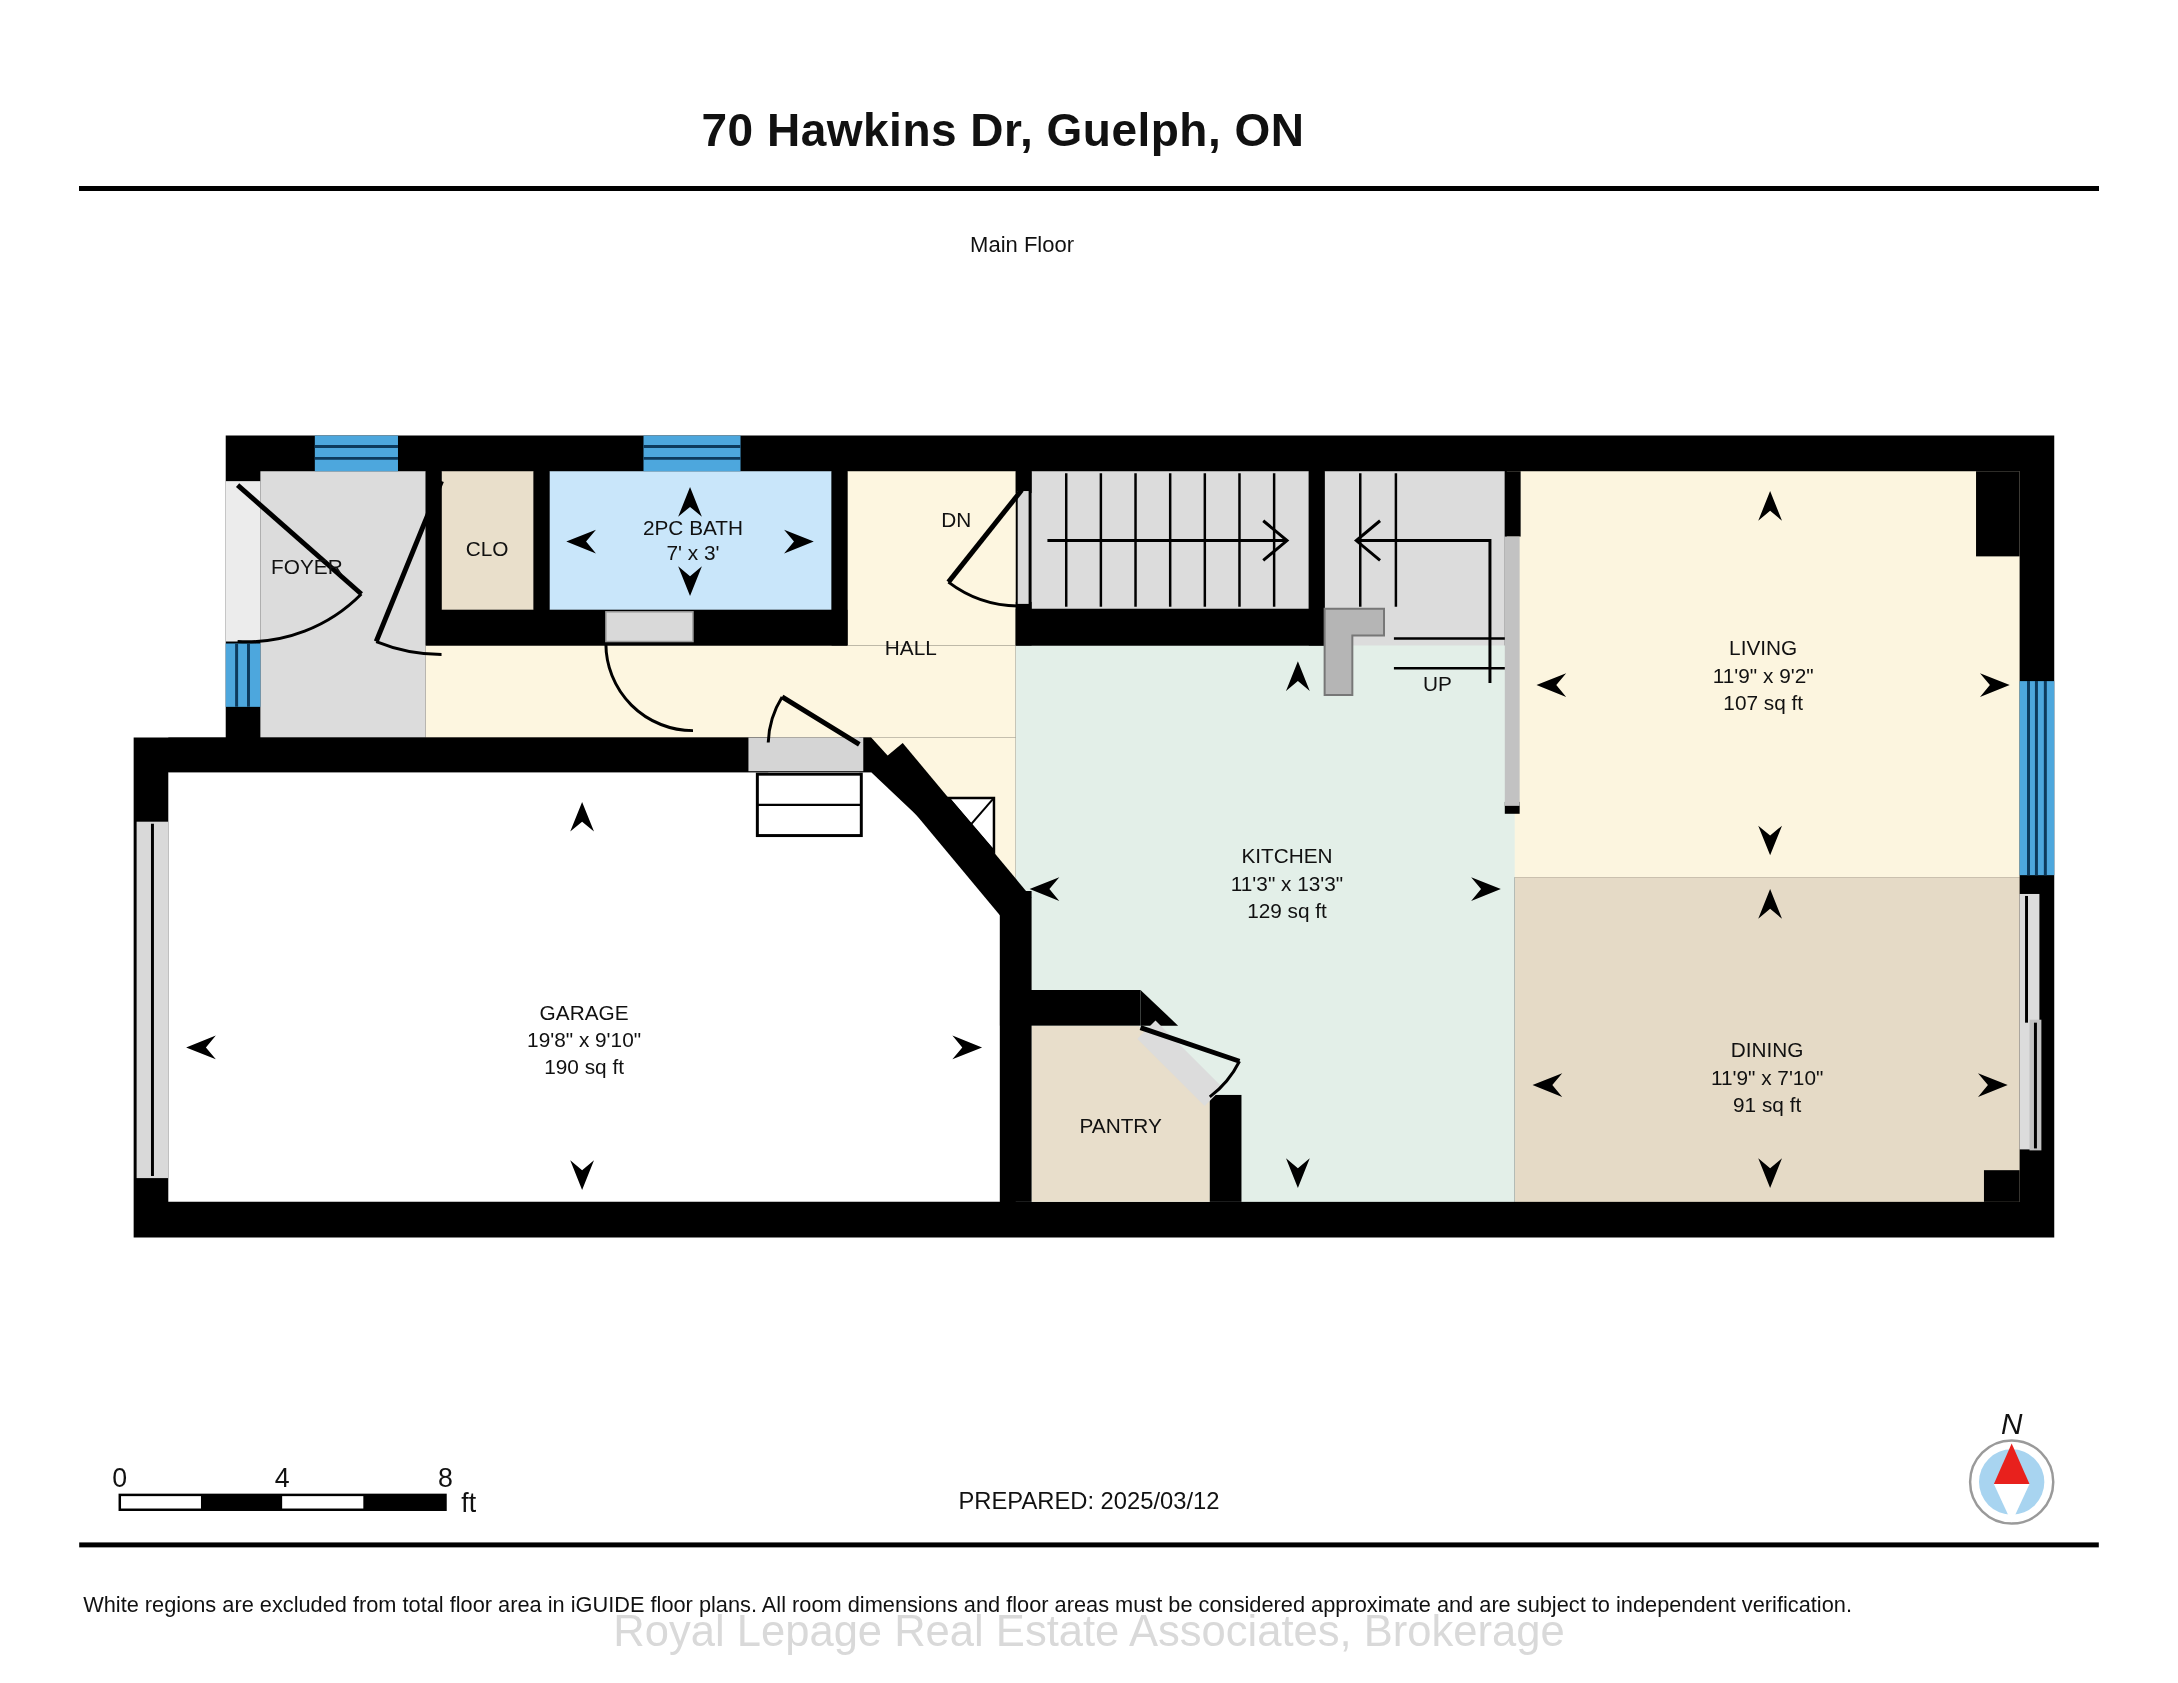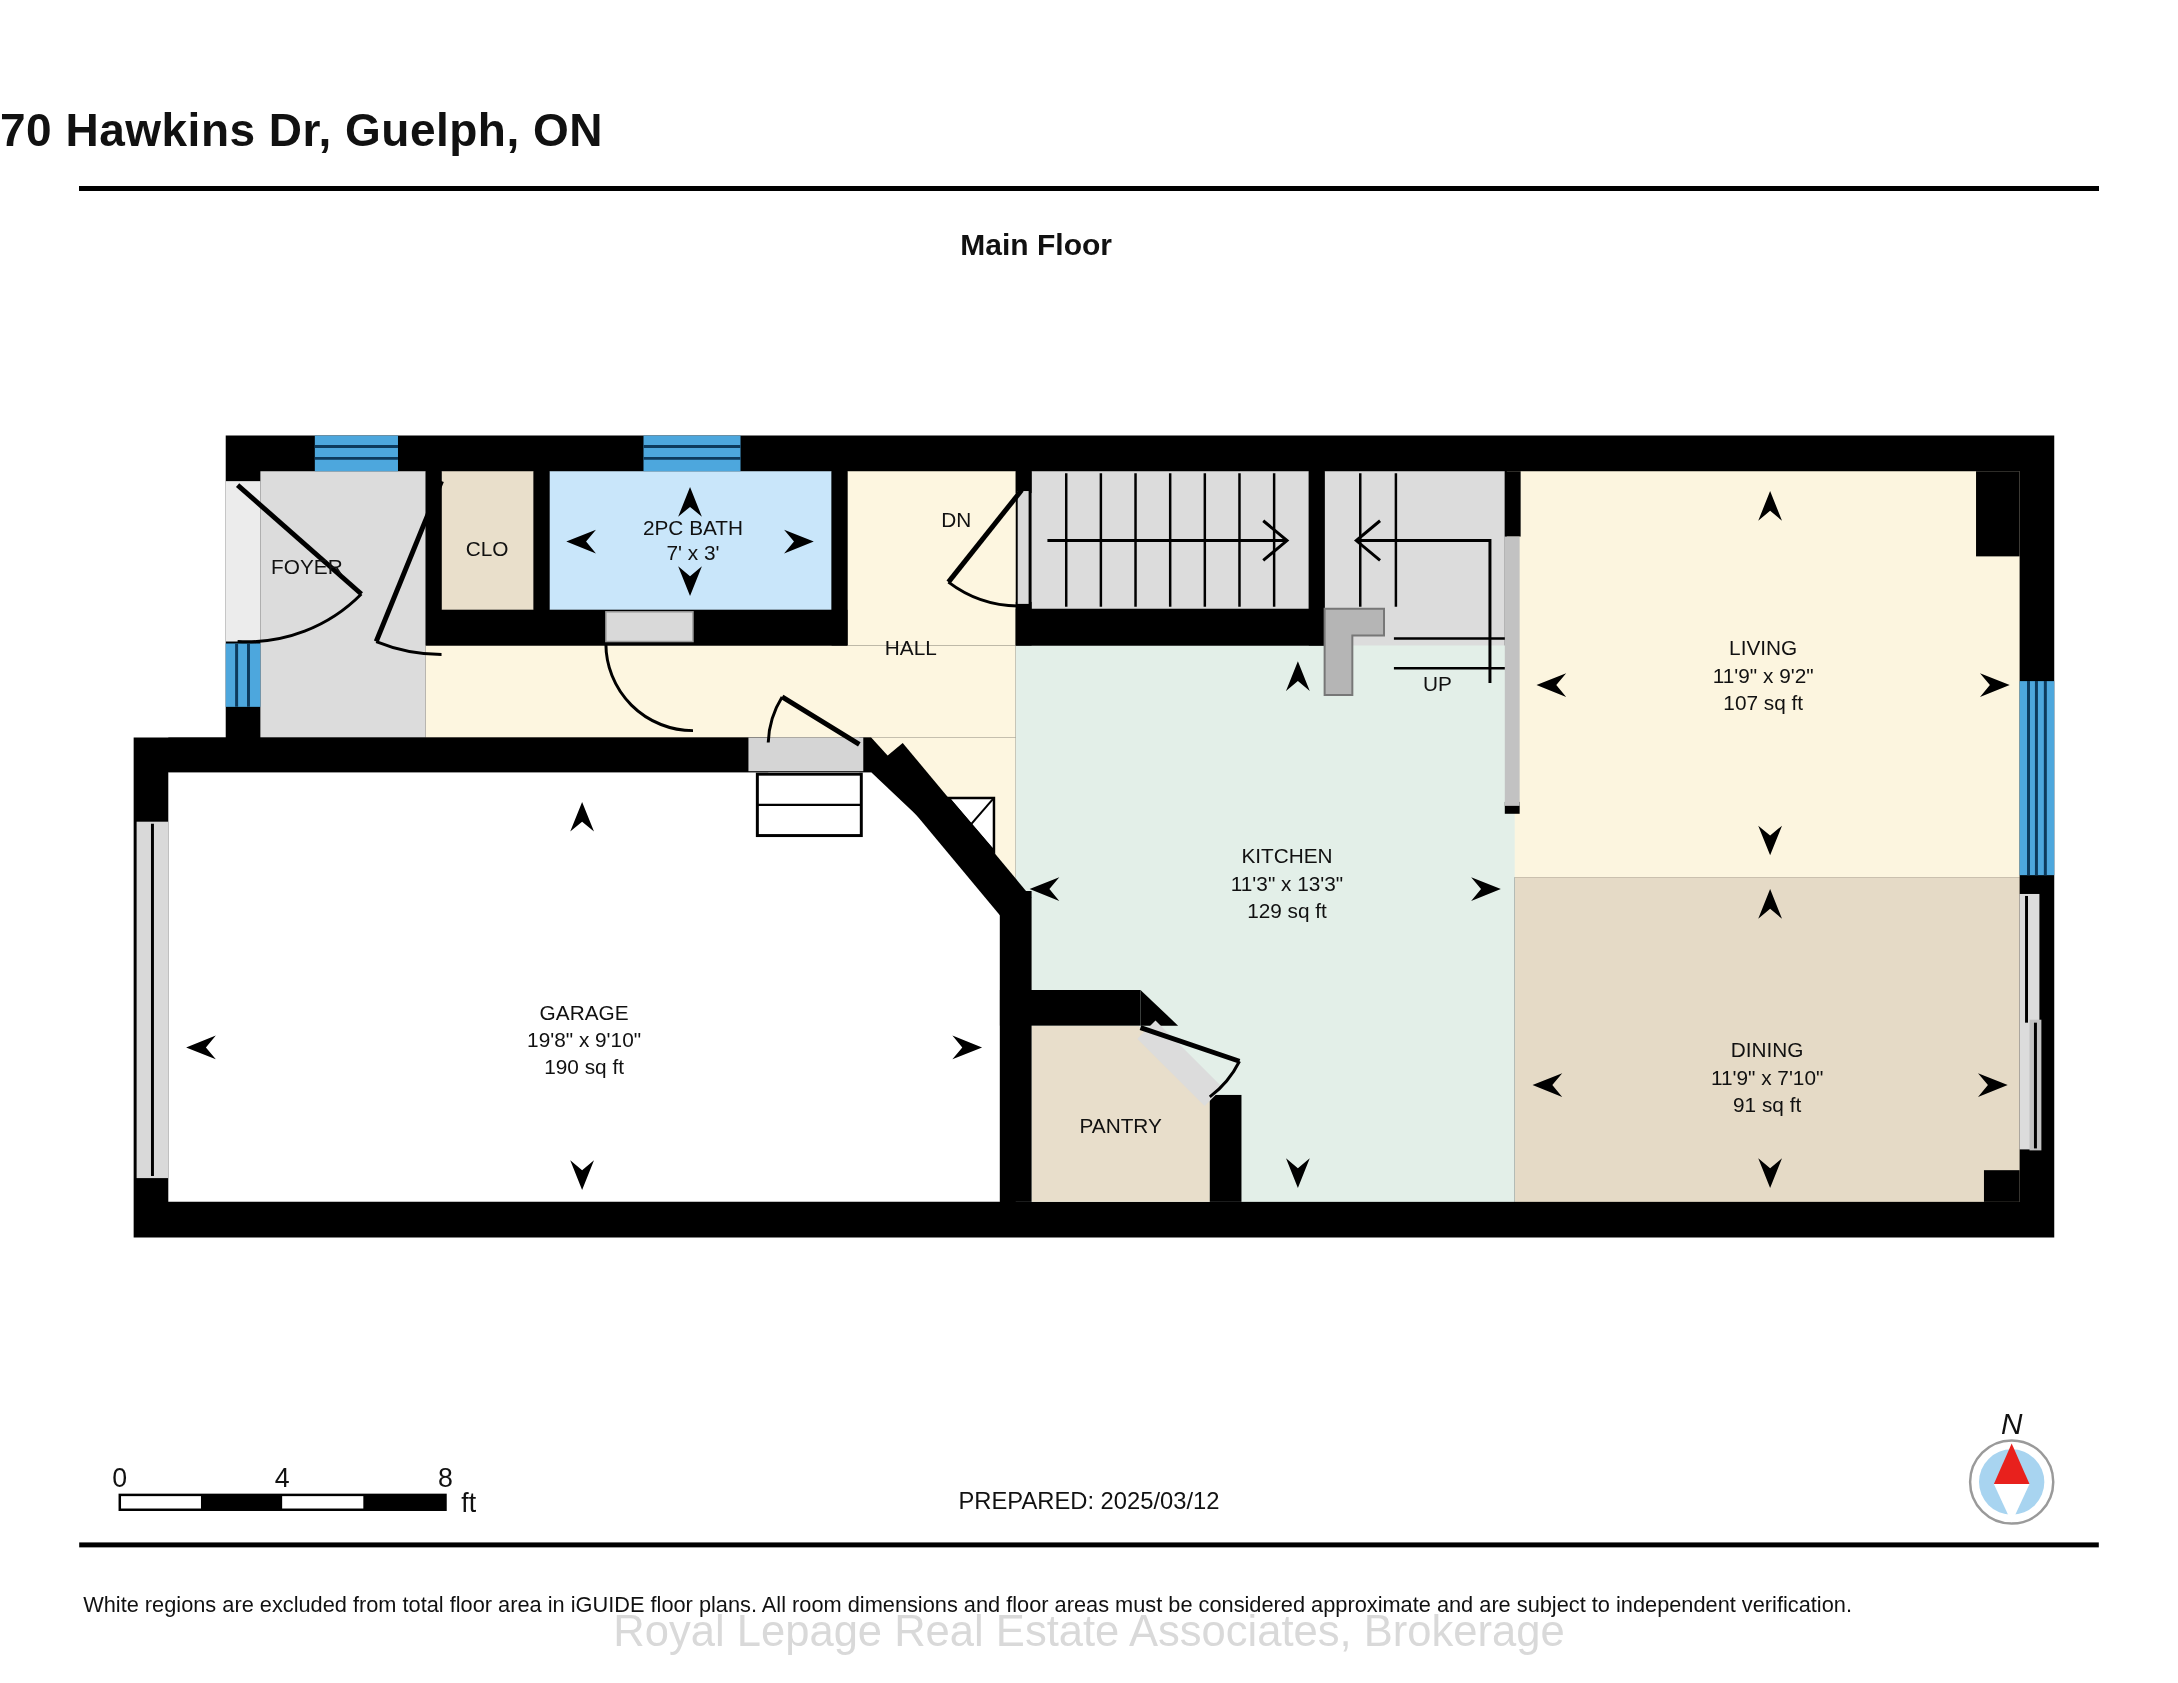--- a/index.html
+++ b/index.html
@@ -1,22 +1,22 @@
 <!DOCTYPE html>
 <html><head>
 <meta charset="utf-8">
 <style>
   html,body{margin:0;padding:0;background:#fff;}
   .page{position:relative;width:2178px;height:1683px;background:#fff;overflow:hidden;
         font-family:"Liberation Sans", sans-serif;color:#111;}
-  .title{position:absolute;top:103px;left:0;width:2006px;
+  .title{position:absolute;top:103px;left:0;width:2006px;text-align:center;
          font-size:46px;font-weight:bold;letter-spacing:0.5px;}
   .rule{position:absolute;top:186px;left:79px;width:2020px;height:5px;background:#000;}
-  .floor-label{position:absolute;top:220px;left:720px;width:392px;text-align:right;
-               font-size:30px;font-weight:bold;line-height:50px;}
+  .floor-label{position:absolute;top:220px;left:682px;width:392px;text-align:right;
+               font-size:22px;font-weight:normal;line-height:50px;}
   .area-lines{position:absolute;top:220px;left:1115px;font-size:27px;line-height:50px;}
   svg text{font-family:"Liberation Sans", sans-serif;fill:#111;}
   .room-label{font-size:21px;text-anchor:middle;}
   .small-label{font-size:21px;text-anchor:middle;}
   .scale-num{font-size:27px;text-anchor:middle;}
   .prepared{font-size:24px;text-anchor:middle;}
   .disclaimer{font-size:22px;}
   .watermark{font-size:44px;fill:#d9d9d9;text-anchor:middle;}
   .north{font-size:30px;font-style:italic;text-anchor:middle;}
 </style>

